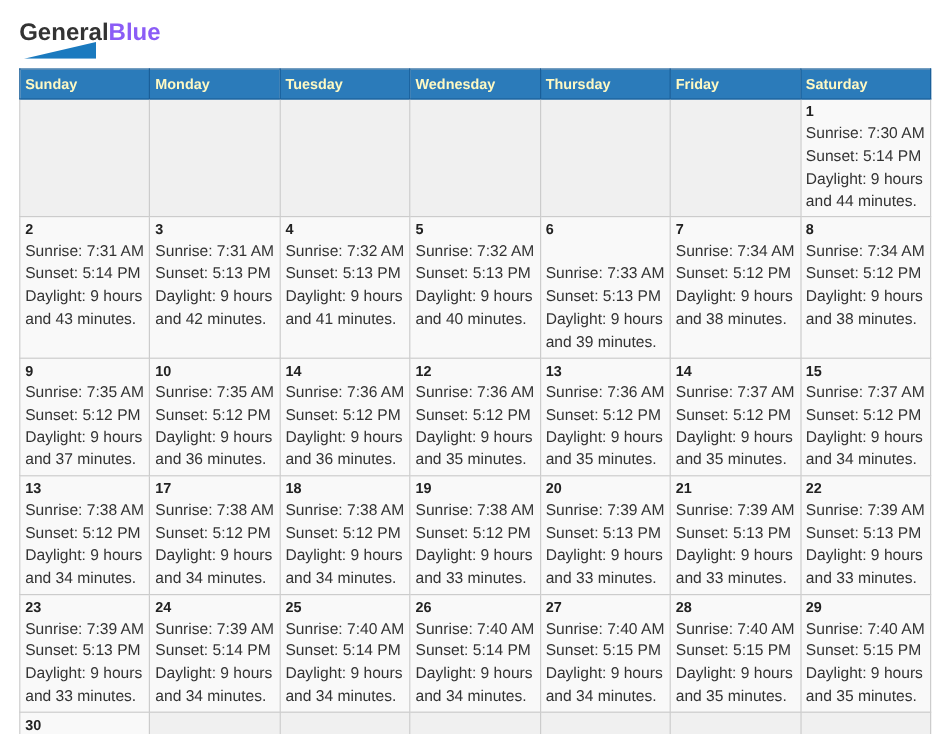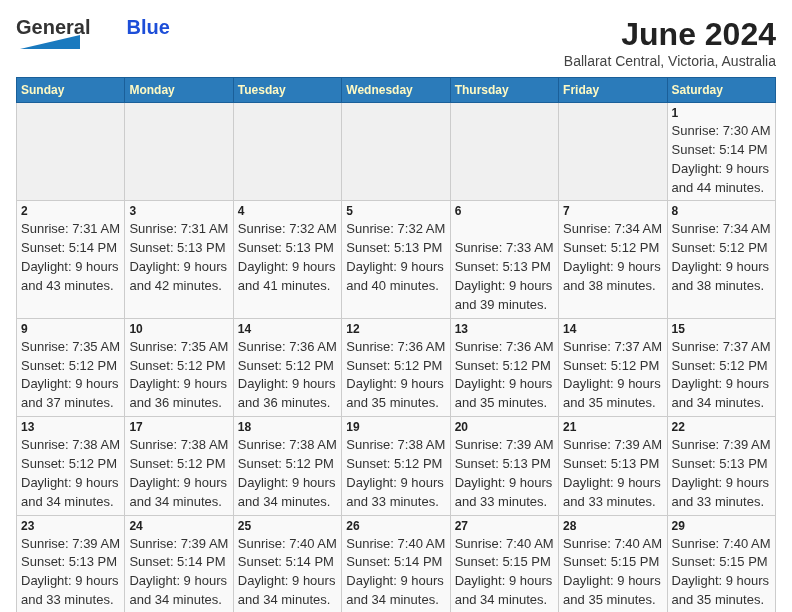--- a/index.html
+++ b/index.html
@@ -70,33 +70,29 @@
     .day-info {
       line-height: 1.45;
       font-size: 13px;
     }
   </style>
 </head>
 <body>
 
 <div class="header-section">
   <div class="logo">
-    <div style="display:flex;align-items:flex-end;gap:36px;">
+    <div style="display:flex;align-items:flex-end;">
       <span style="font-size:20px;font-weight:bold;color:#333;">General</span>
-      <span style="font-size:20px;font-weight:bold;color:#1d4ed8;">Blue</span>
+      <span style="font-size:20px;font-weight:bold;color:#8b5cf6;">Blue</span>
     </div>
     <div style="display:flex;margin-top:-4px;margin-left:4px;">
       <svg width="60" height="14">
         <polygon points="0,14 60,14 60,0" fill="#1a7abf"></polygon>
       </svg>
     </div>
-  </div>
-  <div class="title-section">
-    <div class="month-title">June 2024</div>
-    <div class="location-title">Ballarat Central, Victoria, Australia</div>
   </div>
 </div>
 
 <table class="calendar-table">
   <thead>
     <tr>
     <th>Sunday</th>
         <th>Monday</th>
         <th>Tuesday</th>
         <th>Wednesday</th>

